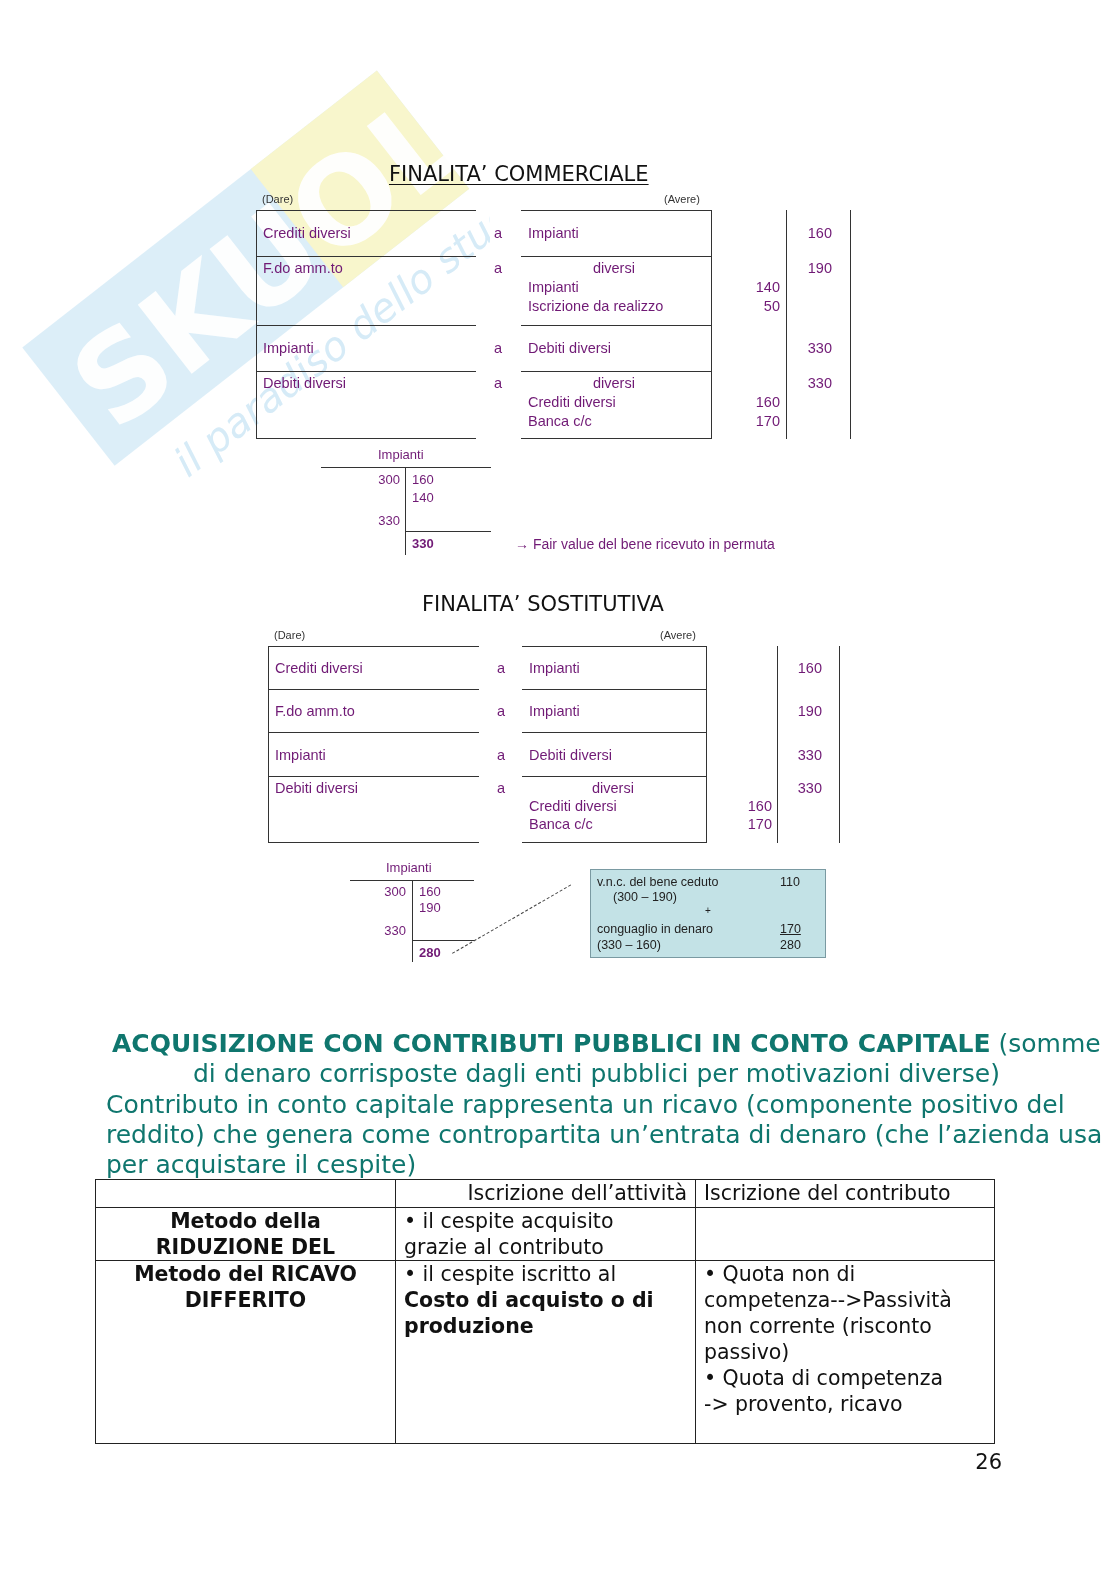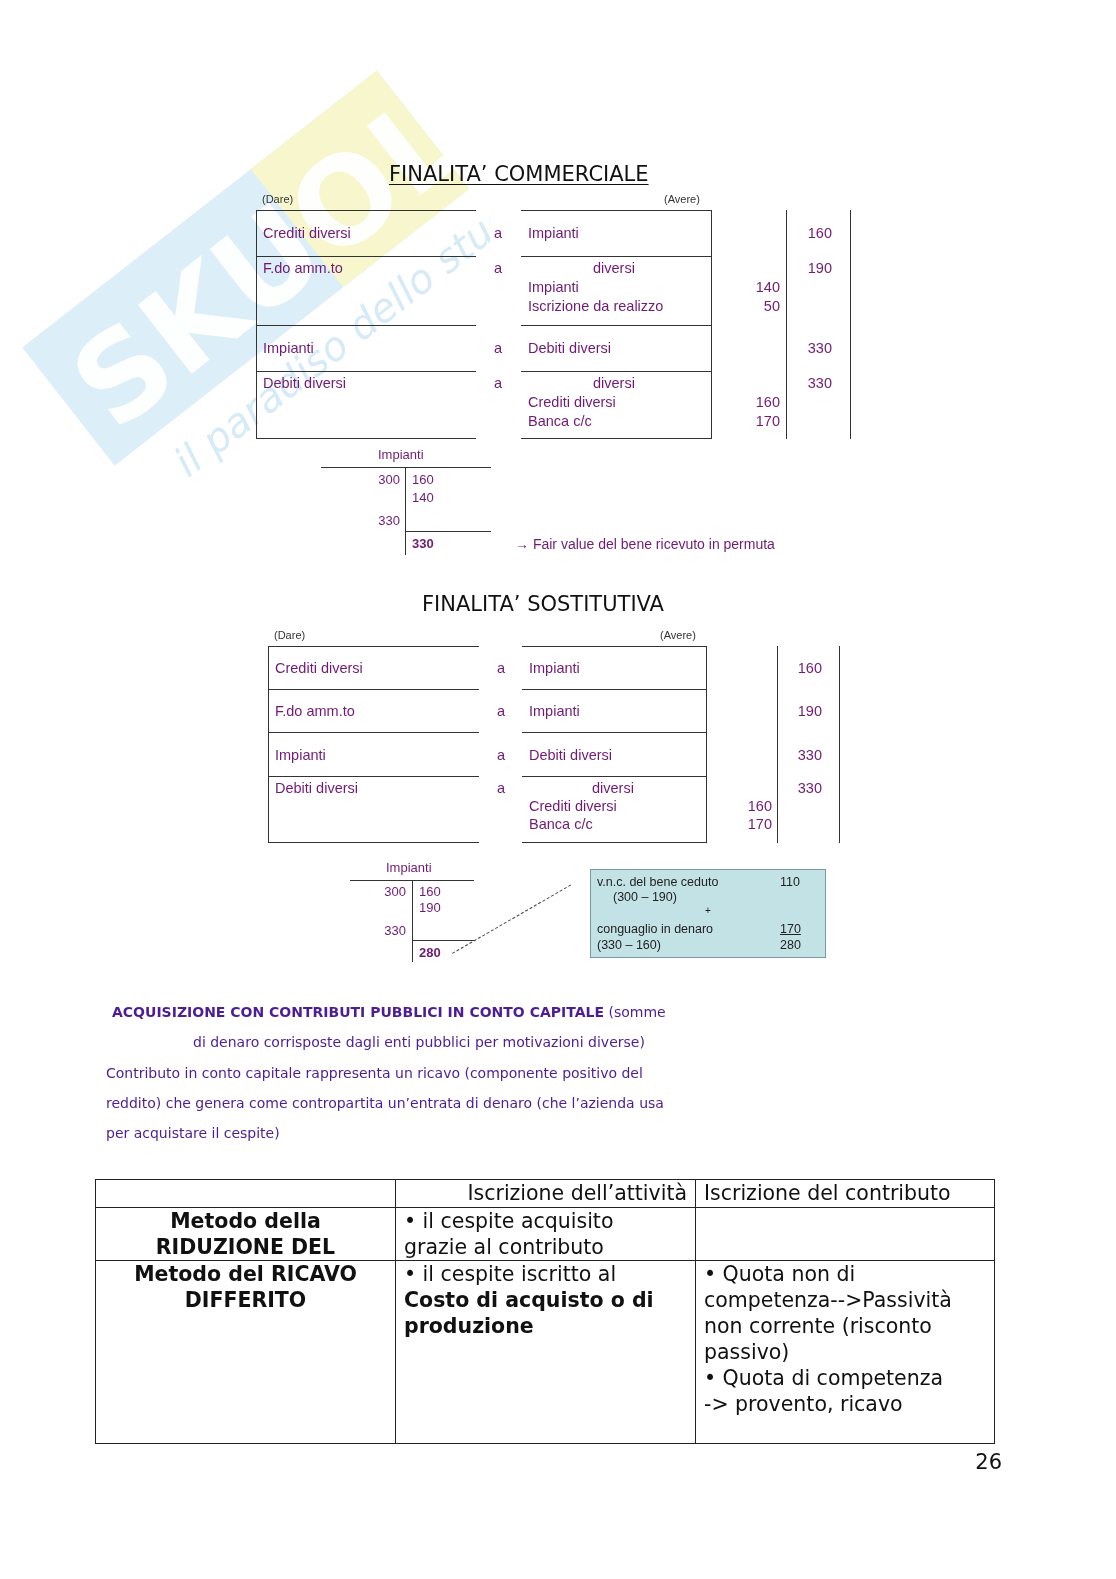--- a/index.html
+++ b/index.html
@@ -19,21 +19,21 @@
   .jt { font-family: "Liberation Sans", sans-serif; font-size: 14.5px; color: #701a75; white-space: nowrap; }
   .hline { position: absolute; height: 0; border-top: 1.5px solid #333; }
   .vline { position: absolute; width: 0; border-left: 1.5px solid #333; }
   .num { text-align: right; }
 
   .note-box { position: absolute; background: #c3e2e6; border: 1px solid #7a9aa2; box-sizing: border-box;
               font-family: "Liberation Sans", sans-serif; font-size: 12.5px; color: #222; }
   .dashed { position: absolute; height: 0; border-top: 1px dashed #444; transform-origin: 0 0; }
 
   
-  .para { position: absolute; font-family: "DejaVu Sans", sans-serif; font-size: 14px; line-height: 30.5px; color: #4c1d95; }
+  .para { position: absolute; font-family: "DejaVu Sans", sans-serif; font-size: 25px; line-height: 30.5px; color: #0f766e; margin-top: 32px; }
 
   table.methods { position: absolute; left: 95px; top: 1179px; border-collapse: collapse;
                   font-family: "DejaVu Sans", sans-serif; font-size: 20.5px; color: #111; }
   table.methods td { border: 1.5px solid #222; vertical-align: top; padding: 0 8px; line-height: 26px; }
   .bold { font-weight: bold; }
   .page-num { position: absolute; right: 114px; top: 1450px; font-family: "DejaVu Sans", sans-serif; font-size: 21px; }
 </style>
 </head>
 <body>
 

